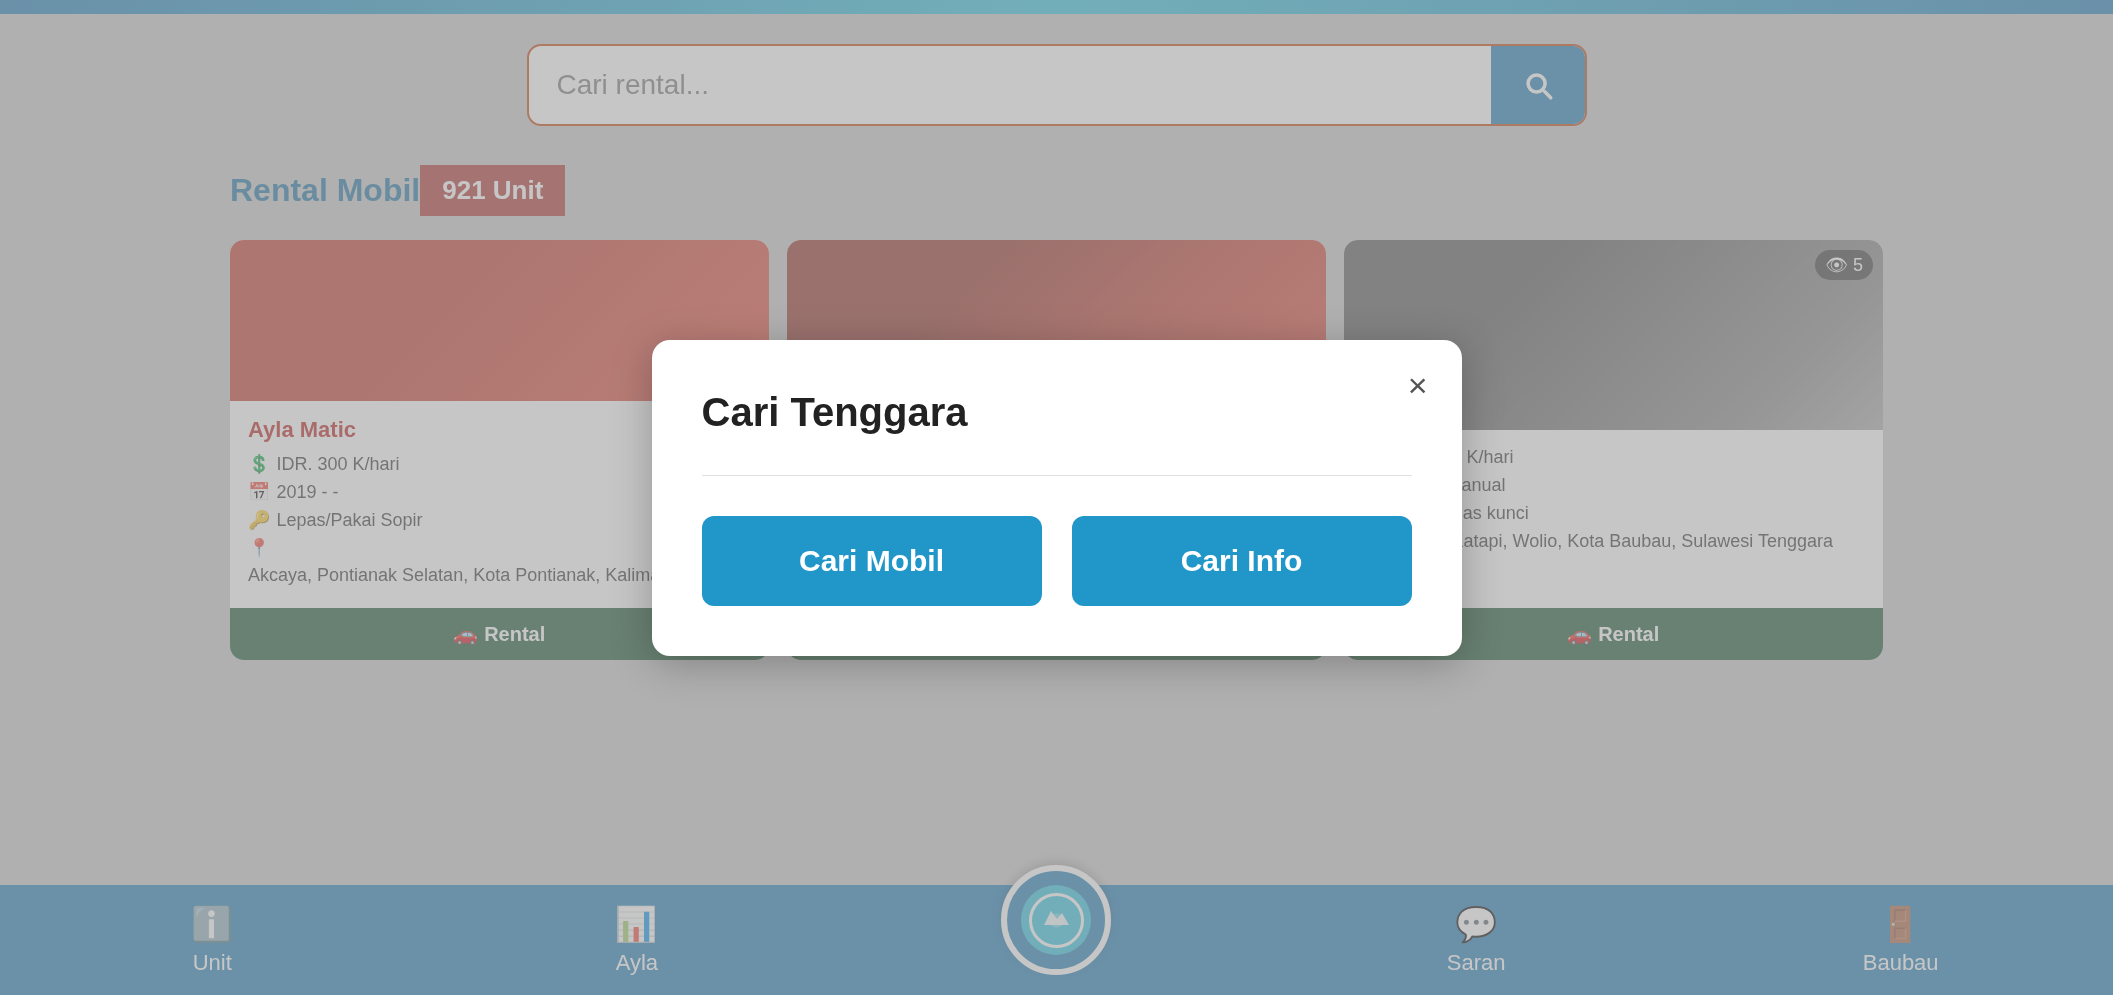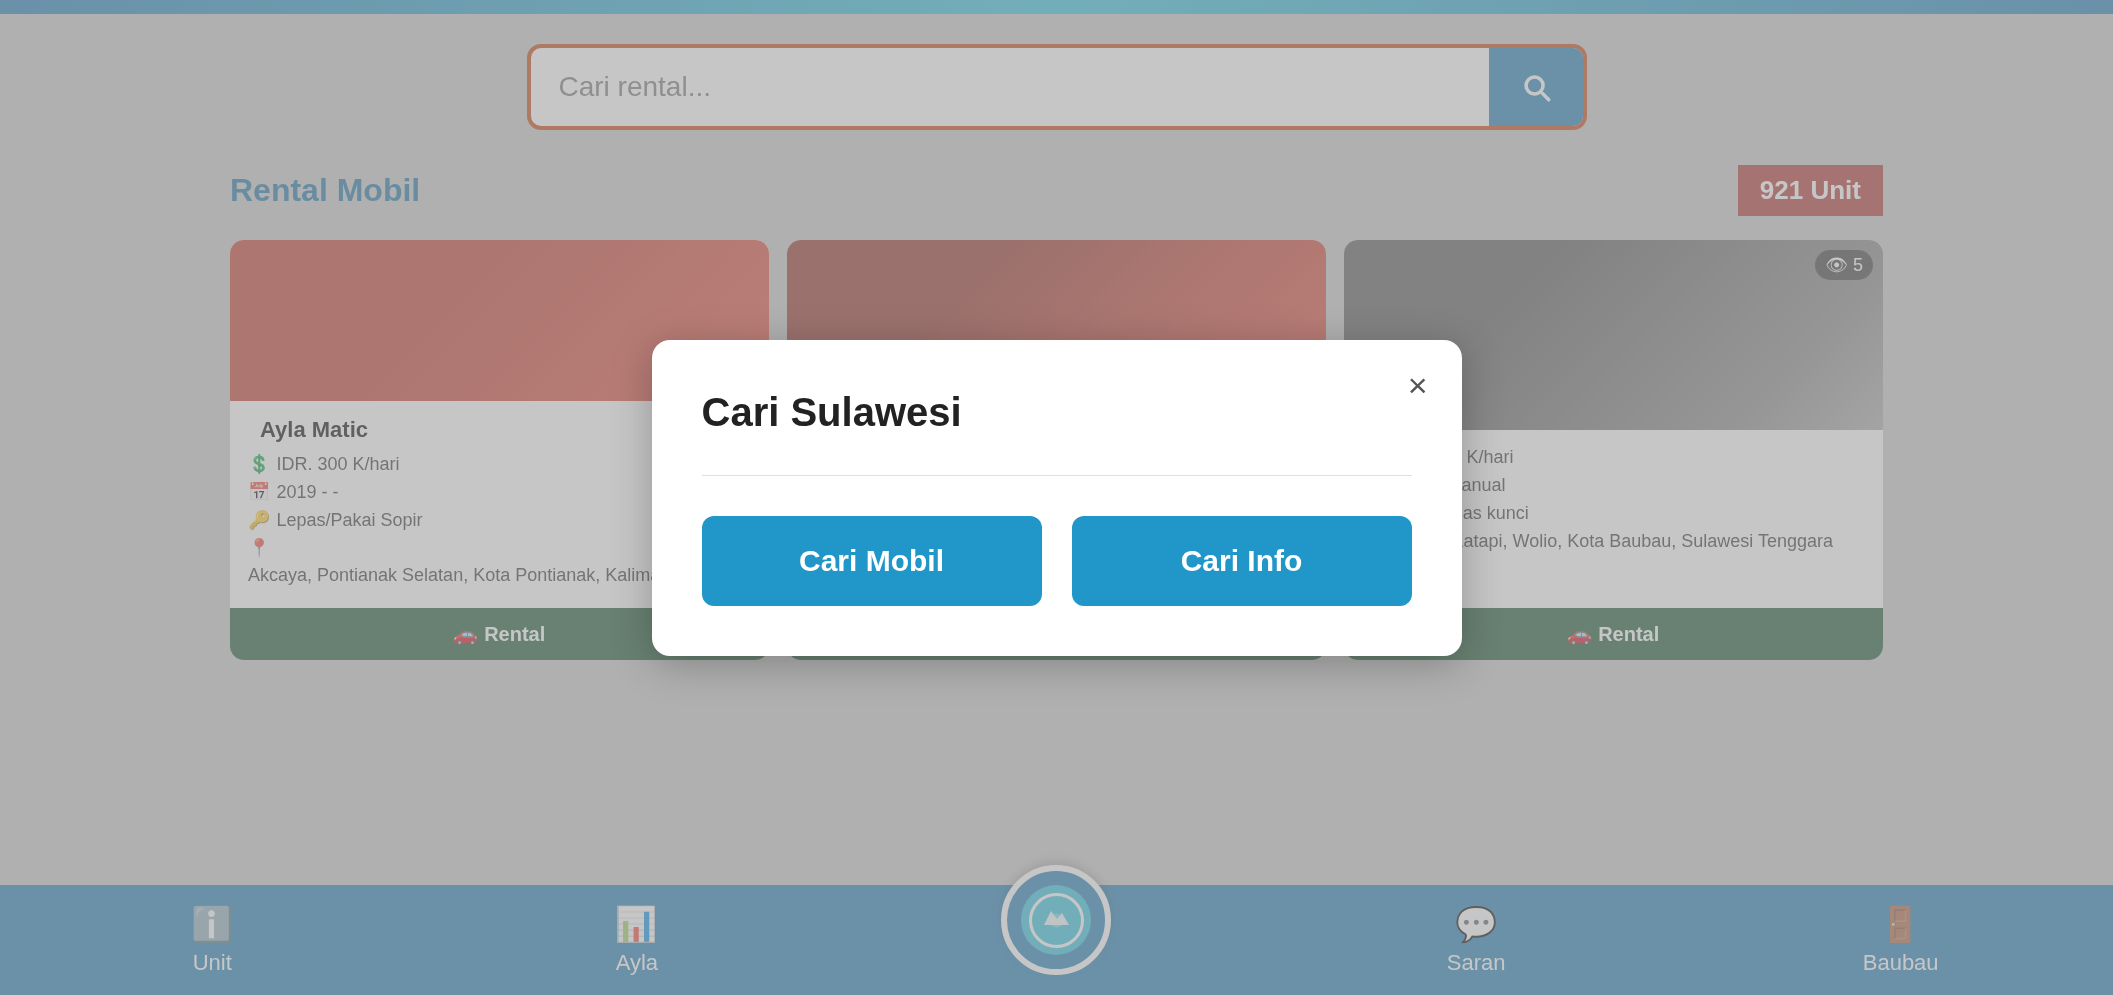--- a/index.html
+++ b/index.html
@@ -31,21 +31,21 @@
       display: flex;
       justify-content: center;
       padding: 30px 20px;
     }
     .search-container {
       background: white;
       border-radius: 14px;
       display: flex;
       align-items: center;
       width: 1060px;
-      border: 4px solid #c2410c;
+      border: 2px solid #c2410c;
       overflow: hidden;
     }
     .search-input {
       flex: 1;
       border: none;
       outline: none;
       font-size: 28px;
       color: #aaa;
       padding: 22px 28px;
       background: transparent;
@@ -66,21 +66,20 @@
     }
 
     
     .section-header {
       position: absolute;
       top: 165px;
       left: 230px;
       right: 230px;
       display: flex;
       align-items: center;
-      justify-content: space-between;
     }
     .section-title {
       font-size: 32px;
       font-weight: 700;
       color: #1a6fa0;
     }
     .unit-badge {
       background: #b03030;
       color: white;
       font-size: 26px;
@@ -145,23 +144,22 @@
       gap: 5px;
     }
 
     .car-info {
       padding: 16px 18px;
       flex: 1;
     }
     .car-name {
       font-size: 22px;
       font-weight: 700;
-      color: #000000;
+      color: #b91c1c;
       margin-bottom: 10px;
-      margin-left: 12px;
     }
     .car-detail {
       font-size: 18px;
       color: #333;
       margin-bottom: 6px;
       display: flex;
       align-items: center;
       gap: 6px;
       flex-wrap: wrap;
     }
@@ -426,21 +424,21 @@
     <span>Saran</span>
   </div>
   <div class="nav-item">
     <span class="nav-icon">🚪</span>
     <span>Baubau</span>
   </div>
 </div>
 
 <div class="modal-overlay">
   <div class="modal">
-    <h2 class="modal-title">Cari Sulawesi</h2>
+    <h2 class="modal-title">Cari Tenggara</h2>
     <button class="modal-close">×</button>
     <hr class="modal-divider">
     <div class="modal-buttons">
       <button class="modal-btn">Cari Mobil</button>
       <button class="modal-btn">Cari Info</button>
     </div>
   </div>
 </div>
 
 </body></html>

